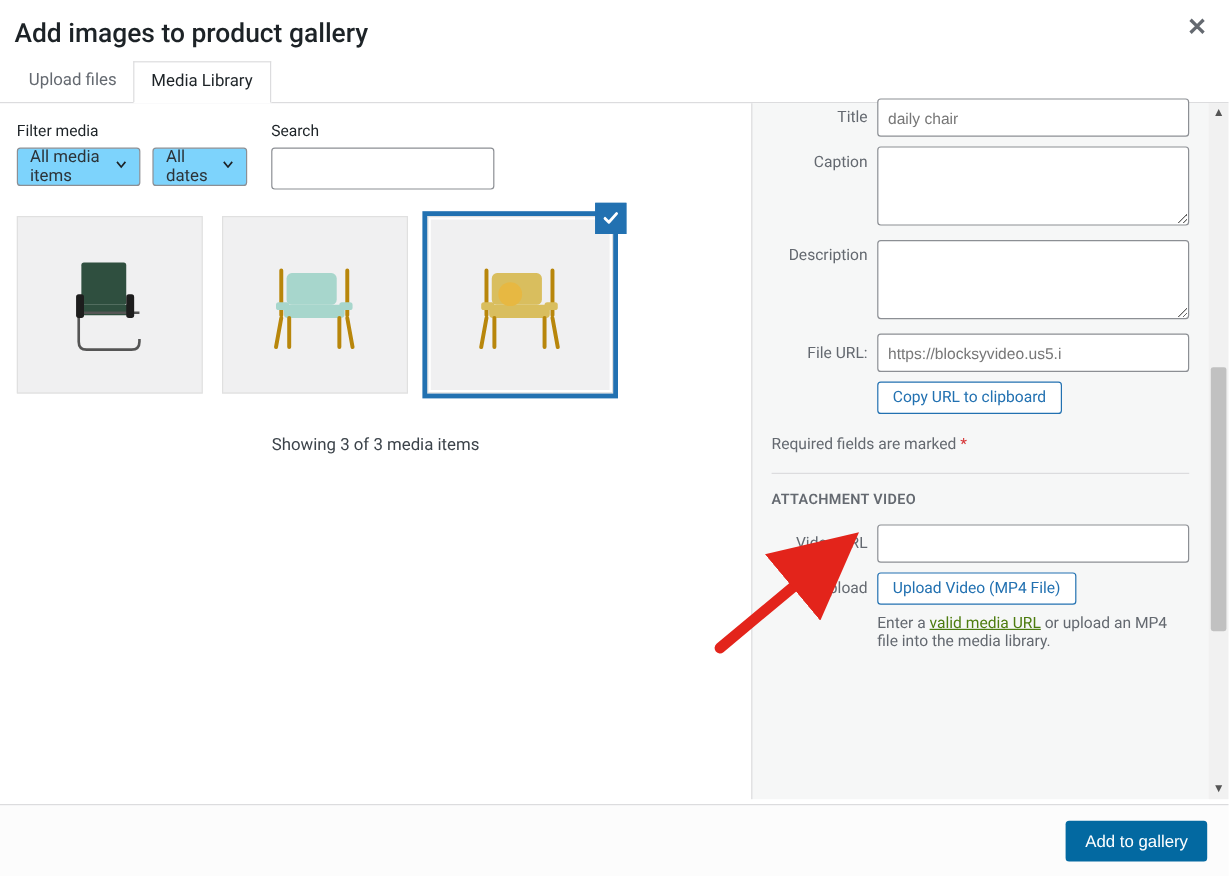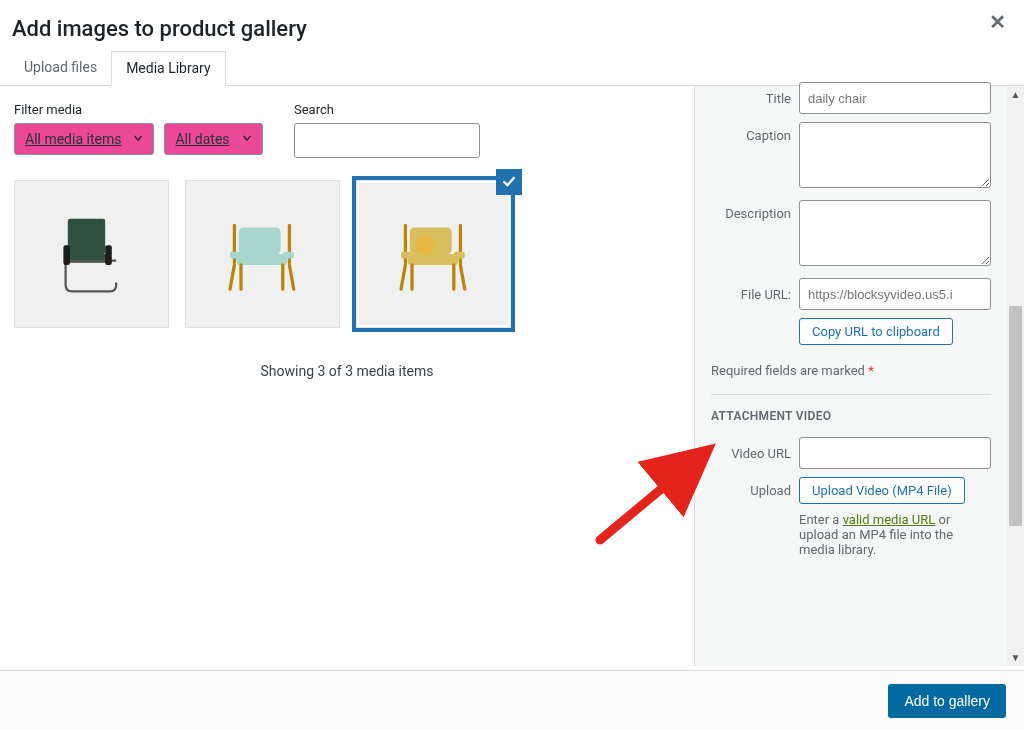--- a/index.html
+++ b/index.html
@@ -9,36 +9,36 @@
   }
   .modal-title { font-size:22px; font-weight:500; padding:16px 12px 10px; }
   .close-x { position:absolute; top:10px; right:18px; font-size:20px; color:#646970; cursor:pointer; font-weight:bold; }
 
   .tabs { display:flex; border-bottom:1px solid #dcdcde; padding-left:10px; height:35px; }
   .tab { padding:8px 14px 8px; font-size:14px; color:#646970; cursor:pointer; margin-bottom:-1px; }
   .tab.active { border:1px solid #dcdcde; border-bottom:1px solid #fff; background:#fff; color:#1d2327; }
 
   .body { display:flex; height:580px; }
   .left-pane { flex:1; padding:8px 14px 10px; overflow:auto; }
-  .right-pane-container { display:flex; width:330px; }
+  .right-pane-container { display:flex; width:398px; }
   .right-pane { flex:1; background:#f6f7f7; border-left:1px solid #dcdcde; padding:0 16px 10px; overflow:visible; height:100%; }
   .scrollbar { width:17px; background:#f1f1f1; height:100%; position:relative; }
   .scrollbar::before { content:""; position:absolute; top:0; left:0; right:0; bottom:0; }
   .scrollbar-up, .scrollbar-down { position:absolute; left:0; right:0; height:17px; display:flex; align-items:center; justify-content:center; font-size:10px; color:#555; }
   .scrollbar-up { top:0; }
   .scrollbar-down { bottom:0; }
   .scrollbar-thumb { position:absolute; left:2px; right:2px; top:220px; height:220px; background:#c1c1c1; border-radius:2px; }
 
   .filter-row { display:flex; gap:20px; }
   .filter-col { display:flex; flex-direction:column; }
   .filter-label { font-size:13px; font-weight:400; padding:8px 0 6px; }
   .dropdowns { display:flex; gap:10px; }
   .select {
-    border:1px solid #8c8f94; background:#ec4899; color:#2c3338; padding:5px 32px 5px 10px;
-    font-size:14px; border-radius:3px; position:relative; display:inline-flex; align-items:center; cursor:pointer; height:32px;text-decoration:underline;
+    border:1px solid #8c8f94; background:#7dd3fc; color:#2c3338; padding:5px 32px 5px 10px;
+    font-size:14px; border-radius:3px; position:relative; display:inline-flex; align-items:center; cursor:pointer; height:32px;
   }
   .select .chev { position:absolute; right:8px; }
   .search-field {
     width:186px; height:35px; border:1px solid #8c8f94; border-radius:3px; background:#fff; padding:4px 8px; font-size:14px;
   }
   .search-col { margin-left:auto; margin-right:200px; }
 
   .grid { display:flex; gap:16px; margin-top:22px; flex-wrap:wrap; }
   .thumb {
     width:155px; height:148px; background:#f0f0f1; border:1px solid #e0e0e0; position:relative;

